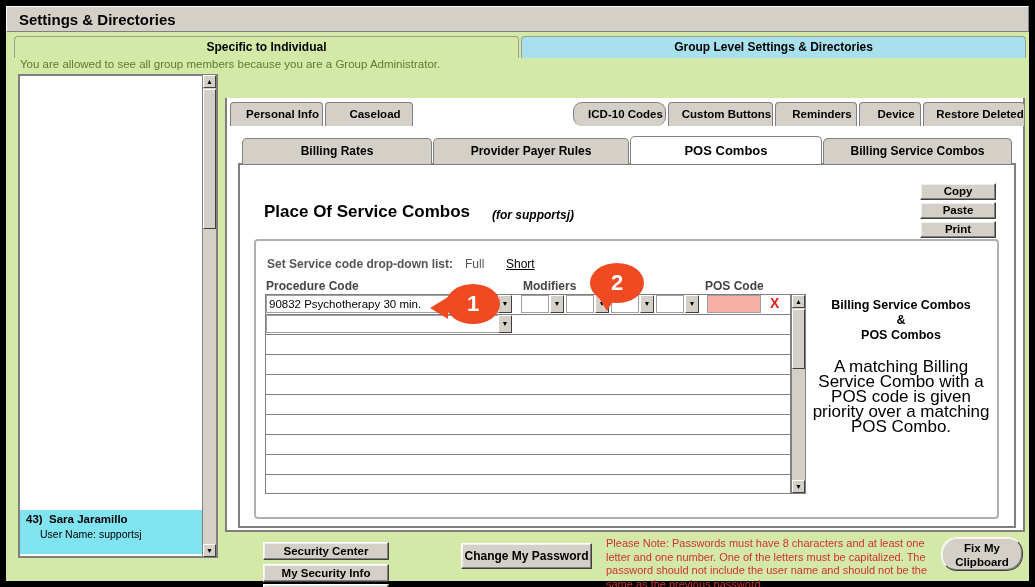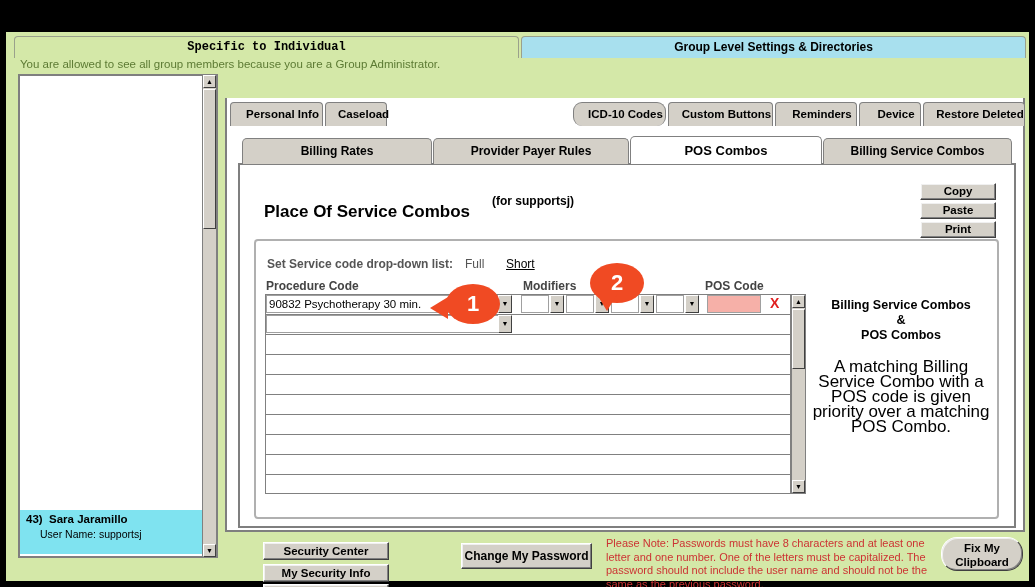--- a/index.html
+++ b/index.html
@@ -59,21 +59,20 @@
     text-align: center;
     line-height: 20px;
     border: 1px solid #9aa18c;
     border-bottom: none;
     border-radius: 4px 4px 0 0;
   }
   .toptab.individual {
     left: 8px;
     width: 505px;
     background: #d4e8a8;
-    font-family: Liberation Mono, monospace;
   }
   .toptab.group {
     left: 515px;
     width: 505px;
     background: #a8e0ee;
   }
   .allowed-note {
     position: absolute;
     left: 14px; top: 26px;
     font-size: 11.5px;
@@ -215,22 +214,22 @@
     box-sizing: border-box;
   }
 
   .page-title {
     position: absolute;
     left: 258px; top: 170px;
     font-size: 17px; font-weight: bold; color: #000;
   }
   .page-title-sub {
     position: absolute;
-    left: 486px; top: 162px;
-    font-size: 12px; font-weight: bold; color: #000;
+    left: 486px; top: 176px;
+    font-size: 12px; font-weight: bold; color: #000; font-style: italic;
   }
 
   
   .btn3d {
     box-sizing: border-box;
     background: #d4d0c8;
     border: 1px solid #ffffff;
     border-right-color: #404040;
     border-bottom-color: #404040;
     box-shadow: inset -1px -1px 0 #808080, inset 1px 1px 0 #f0f0f0;
@@ -416,20 +415,23 @@
     border-right: 11px solid transparent;
   }
   .c1 { left: 440px; top: 252px; }
   .c2 { left: 584px; top: 231px; }
 </style>
 </head>
 <body>
 
 <div id="app">
 
+  <div class="titlebar">
+    <div class="title">Settings &amp; Directories</div>
+  </div>
 
   <div class="mainpanel">
 
     <div class="toptab individual">Specific to Individual</div>
     <div class="toptab group">Group Level Settings &amp; Directories</div>
     <div class="allowed-note">You are allowed to see all group members because you are a Group Administrator.</div>
 
     <div class="memberlist"></div>
     <div class="member-selected">
       <div class="name">
@@ -444,21 +446,21 @@
     <div class="vscroll memberscroll">
       <div class="arrow" style="top:0;">▲</div>
       <div class="thumb" style="top:14px;height:140px;"></div>
       <div class="arrow" style="bottom:0;">▼</div>
     </div>
 
     <div class="content"></div>
 
     <div class="tabstrip-outer">
       <div class="tab" style="left:5px;width:93px;">Personal Info</div>
-      <div class="tab" style="left:100px;width:62px;">Caseload</div>
+      <div class="tab" style="left:100px;width:88px;">Caseload</div>
       <div class="tab" style="left:348px;width:93px;border-radius:9px;">ICD-10 Codes</div>
       <div class="tab" style="left:443px;width:105px;">Custom Buttons</div>
       <div class="tab" style="left:550px;width:82px;">Reminders</div>
       <div class="tab" style="left:634px;width:62px;">Device</div>
       <div class="tab" style="left:698px;width:102px;">Restore Deleted</div>
     </div>
 
     <div class="innerpage"></div>
 
     <div class="tabstrip-inner">

